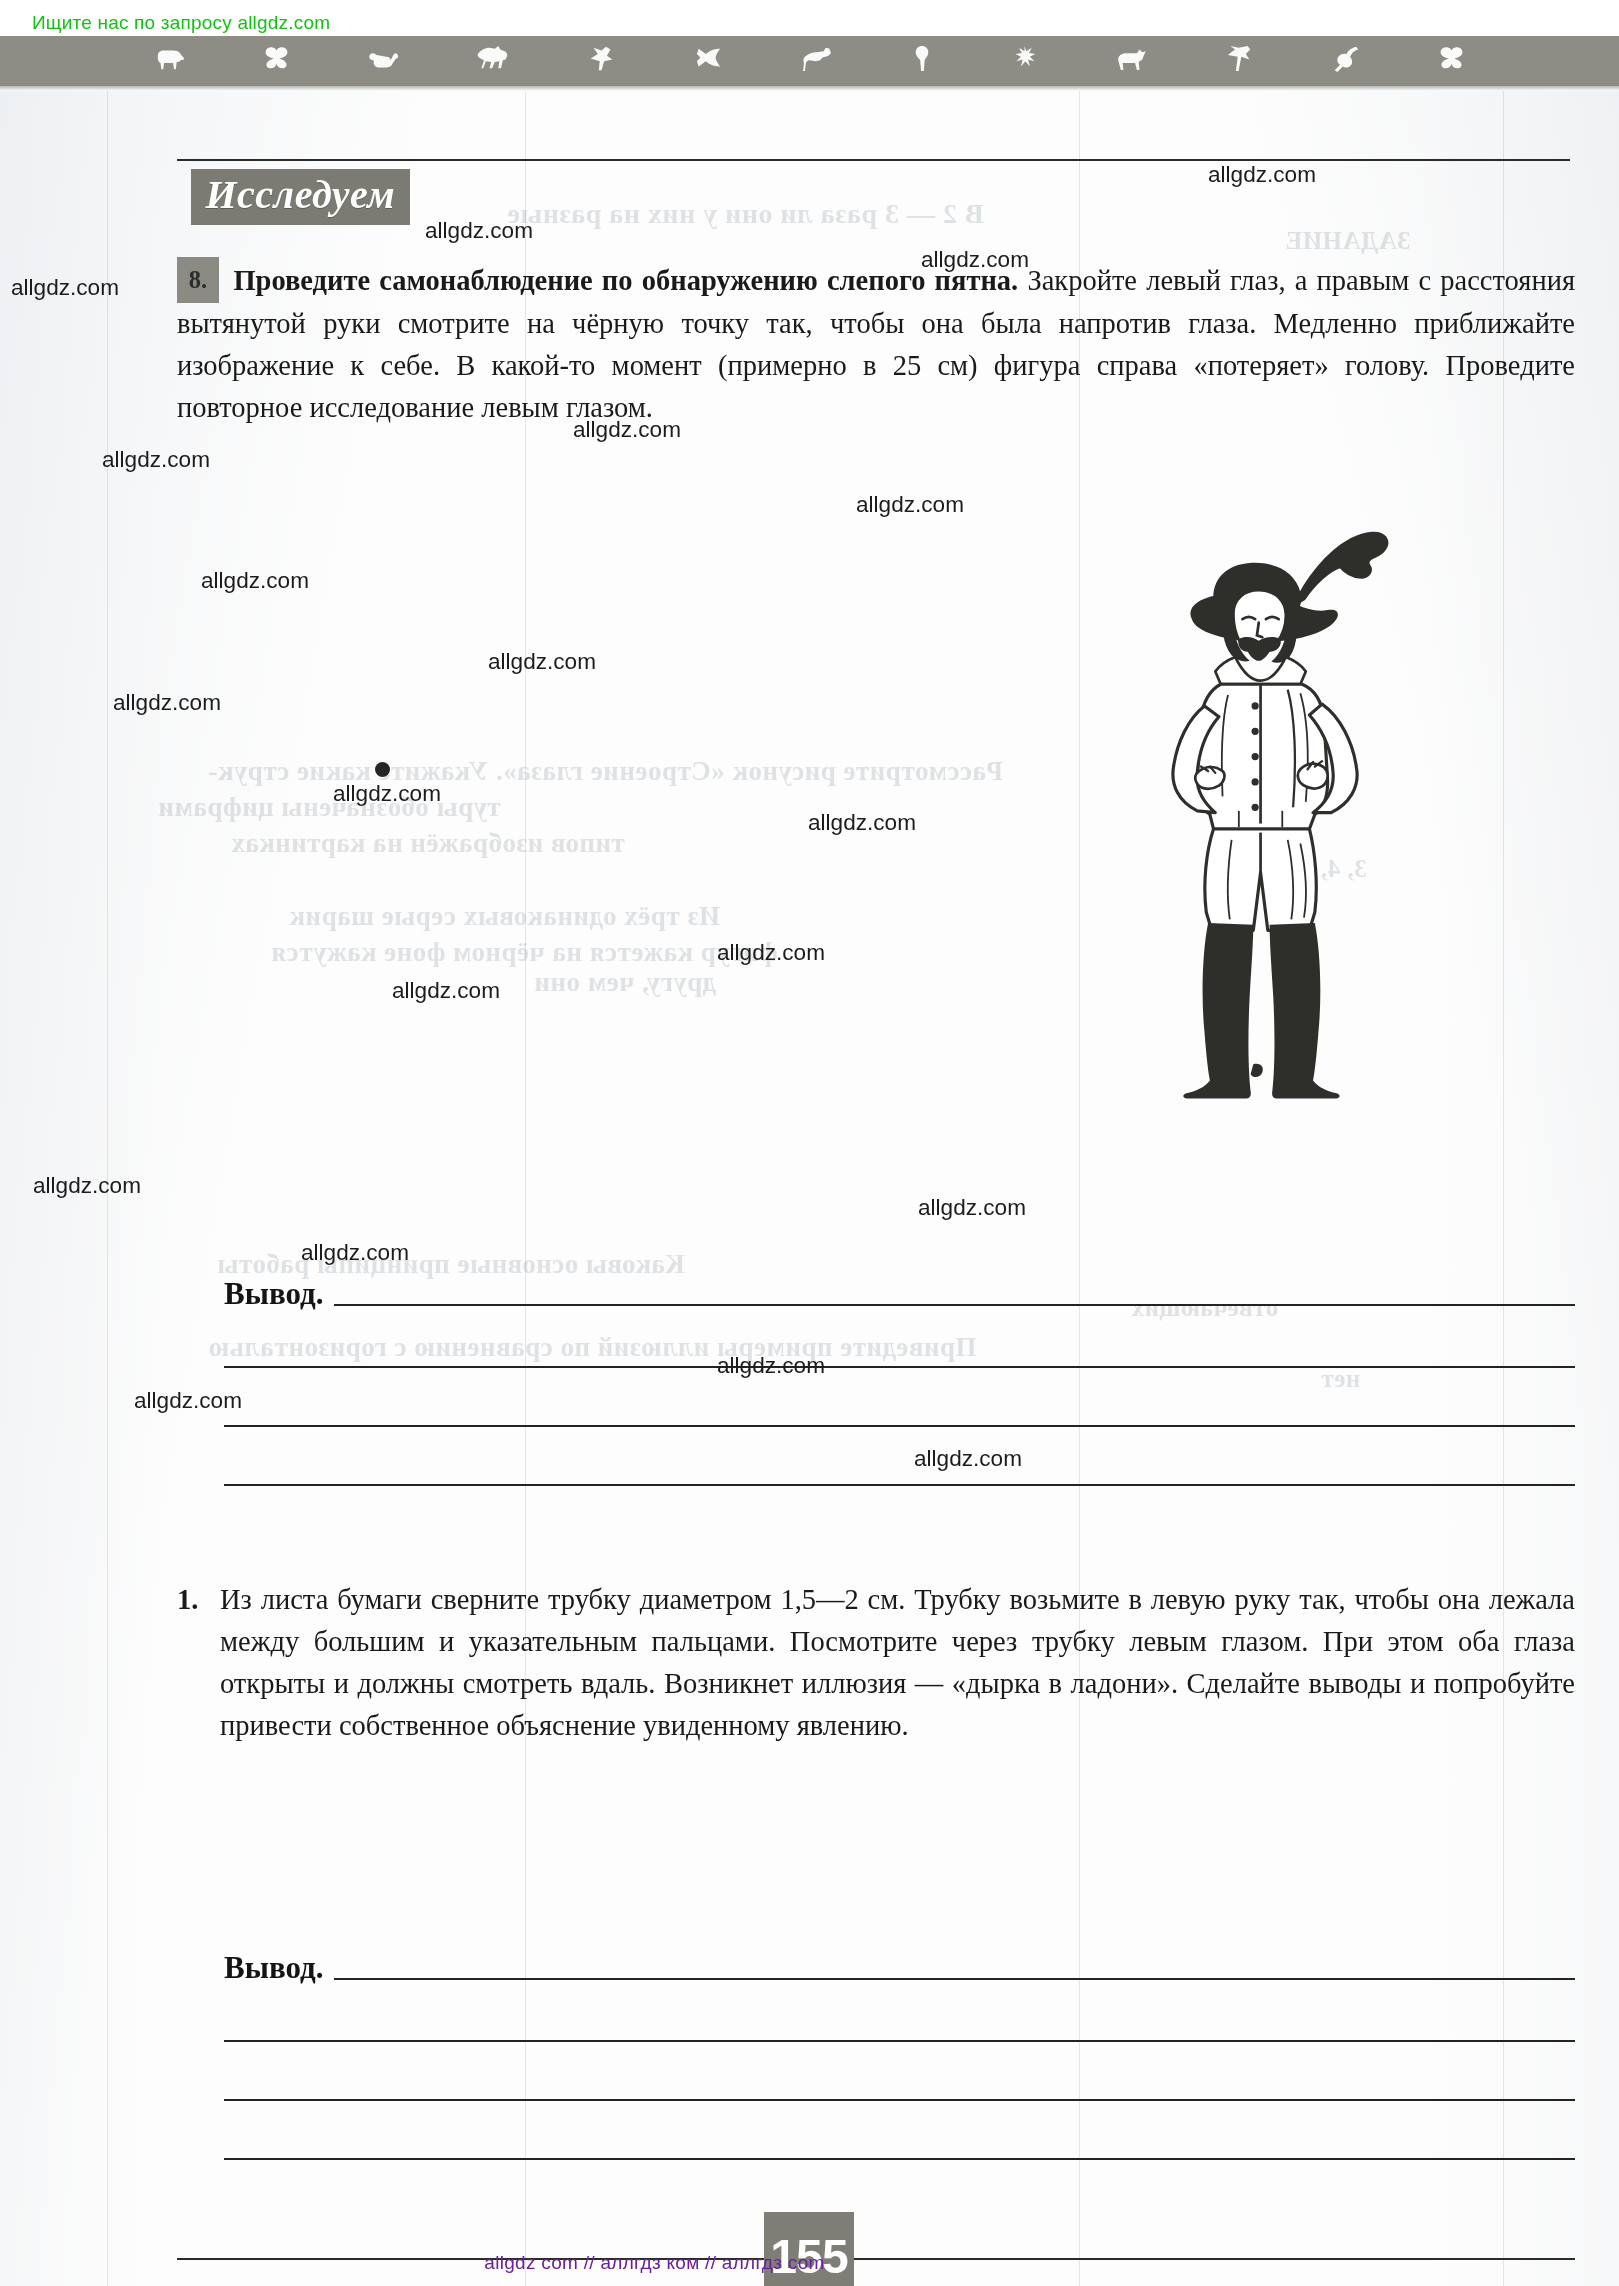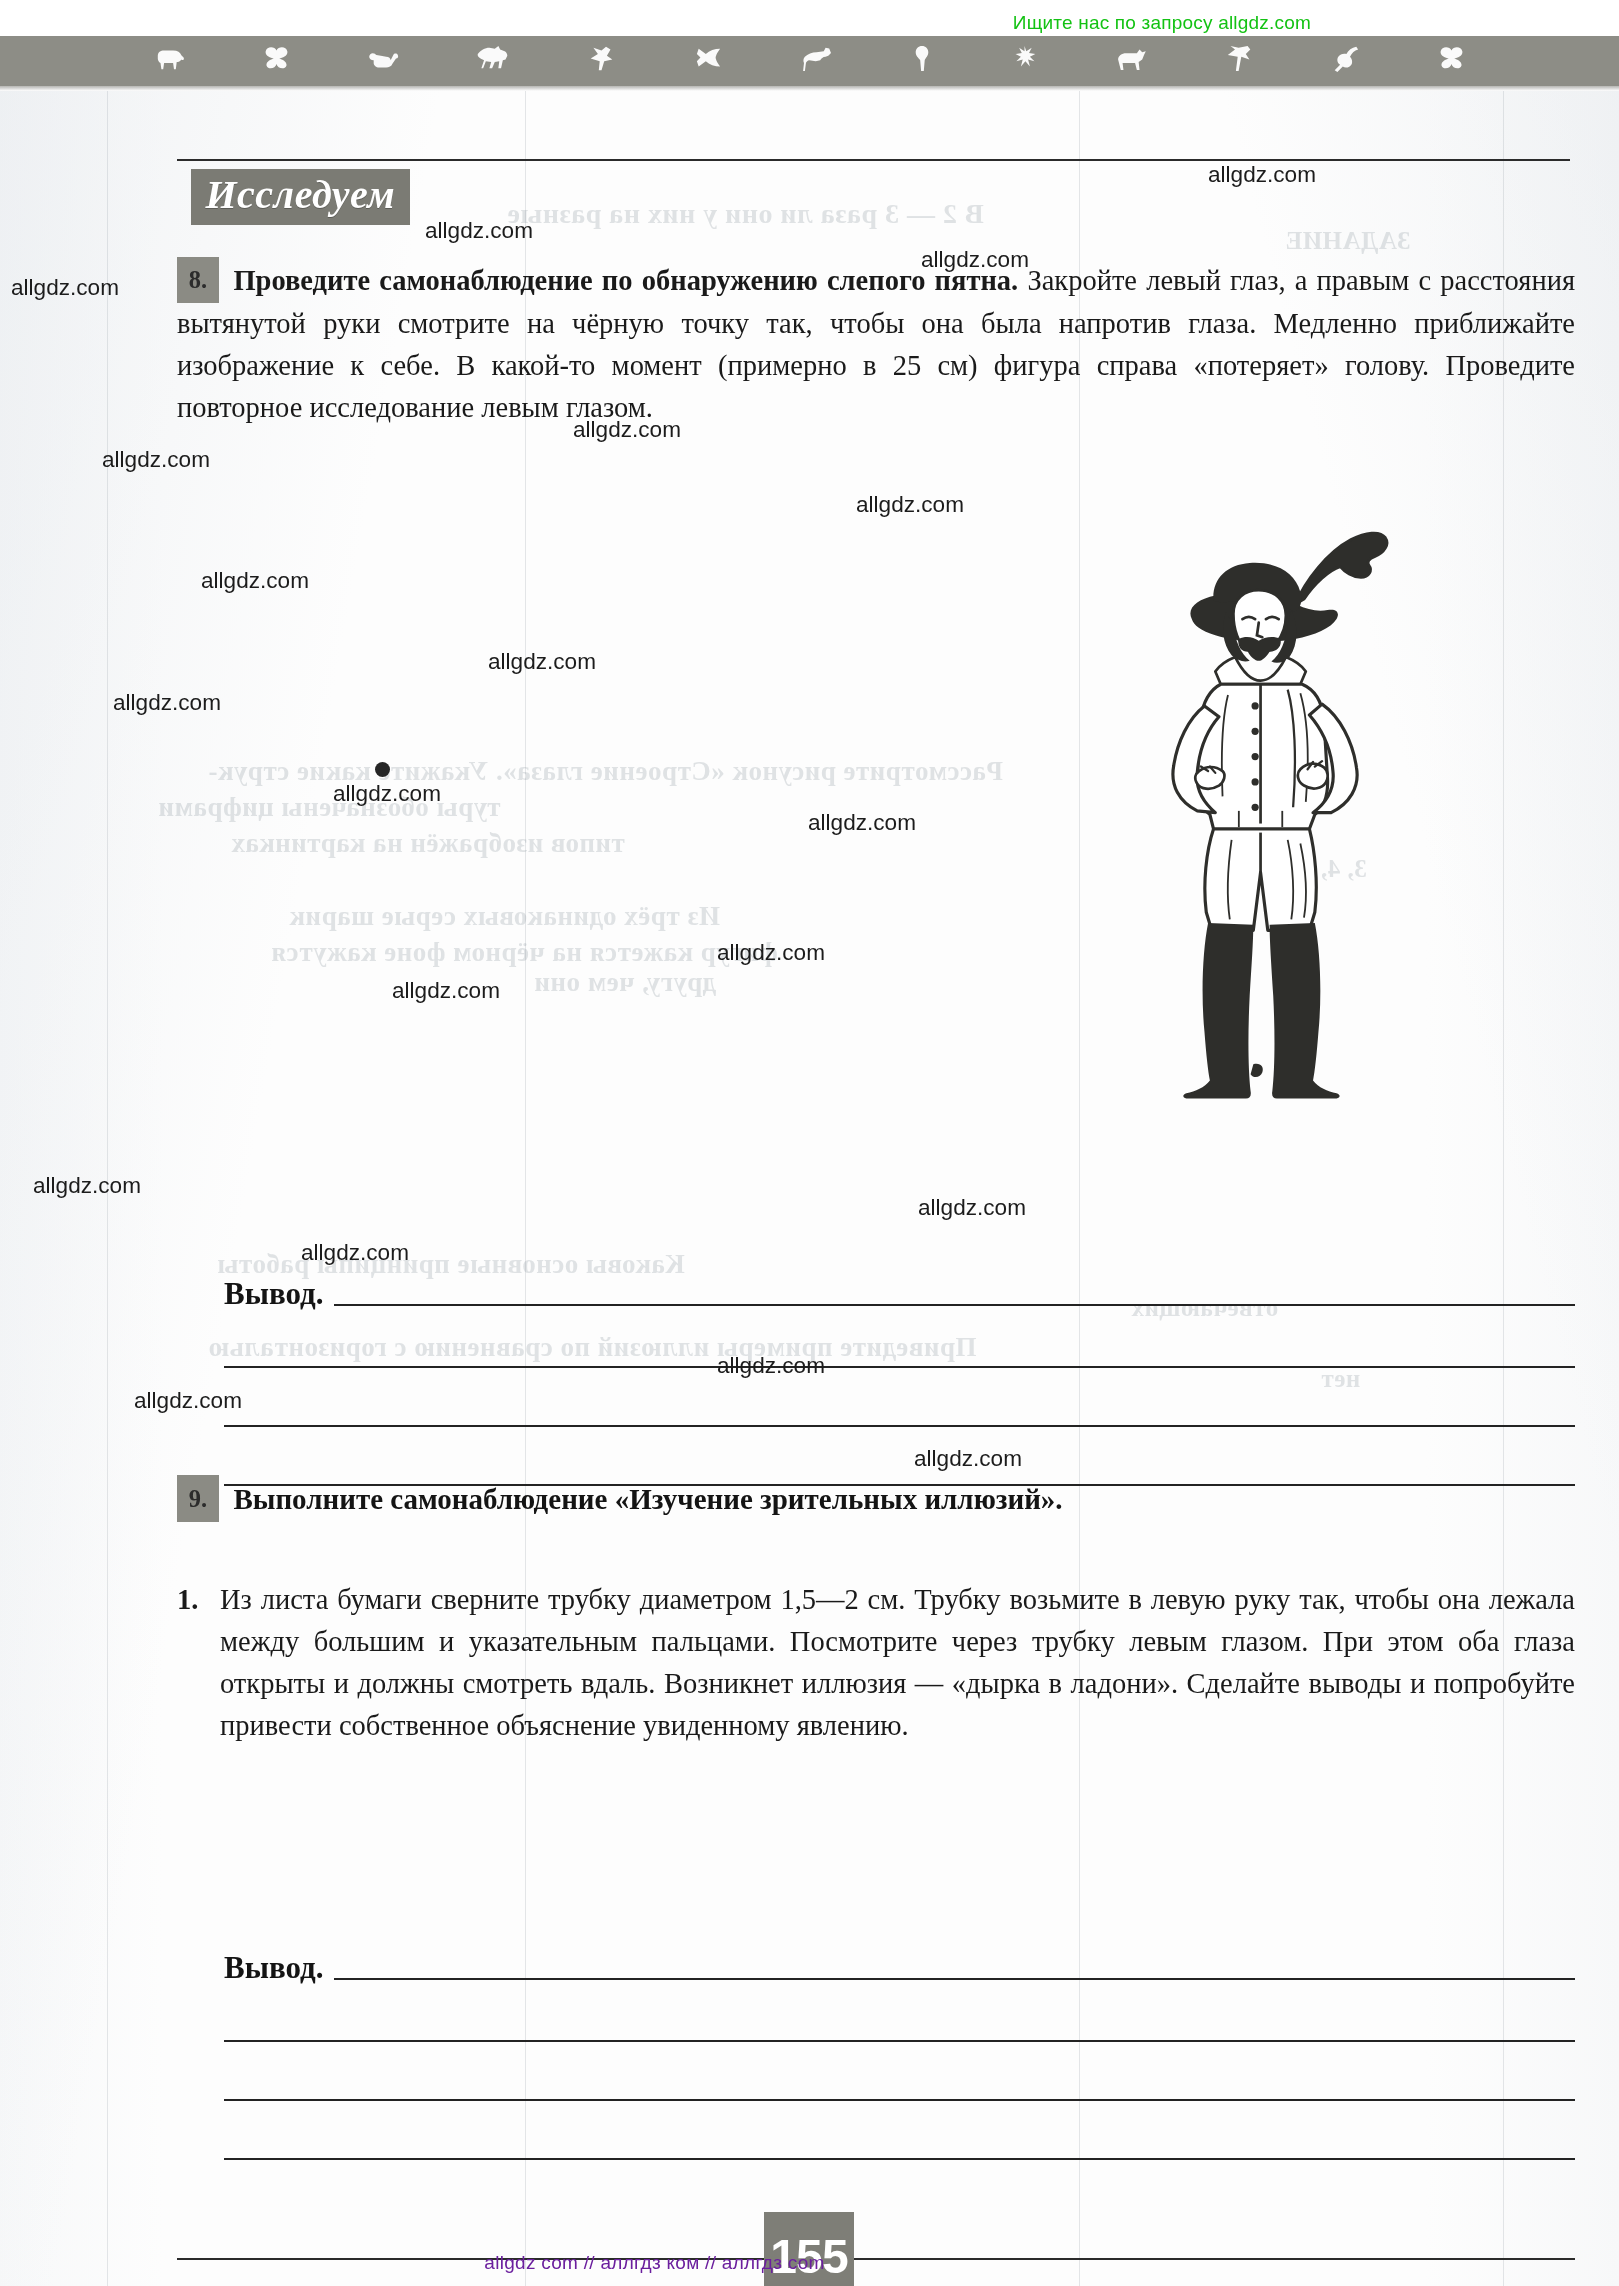--- a/index.html
+++ b/index.html
@@ -16,21 +16,22 @@
   }
 
   
   #promo-banner {
     position: absolute;
     left: 0; top: 0;
     width: 1311px; height: 45px;
     background: #ffffff;
     display: flex;
     align-items: center;
-    justify-content: flex-end;
+    justify-content: flex-start;
+    padding-left: 32px;
   }
   #promo-banner .promo-text {
     font-family: "Liberation Sans", sans-serif;
     font-size: 19px;
     color: #13c213;
     letter-spacing: 0.2px;
   }
 
   
   #frieze {
@@ -458,25 +459,20 @@
   <div class="konkl" id="konkl8">
     <div class="konkl-row">
       <span class="konkl-head">Вывод.</span>
       <span class="konkl-rule"></span>
     </div>
     <div class="blank-rule" style="margin-top:54px;"></div>
     <div class="blank-rule" style="margin-top:57px;"></div>
     <div class="blank-rule" style="margin-top:57px;"></div>
   </div>
 
-  <div id="task9">
-    <div id="task9-title">
-      <span class="task-num">9.</span><span>Выполните самонаблюдение «Изучение зрительных иллюзий».</span>
-    </div>
-  </div>
 
   <div id="task9-sub">
     <span class="sub-num">1.</span>
     <span class="sub-body body-text">Из листа бумаги сверните трубку диаметром 1,5—2 см. Трубку возьмите в левую руку так, чтобы она лежала между большим и указательным пальцами. Посмотрите через трубку левым глазом. При этом оба глаза открыты и должны смотреть вдаль. Возникнет иллюзия — «дырка в ладони». Сделайте выводы и попробуйте привести собственное объяснение увиденному явлению.</span>
   </div>
 
   <div class="konkl" id="konkl9">
     <div class="konkl-row">
       <span class="konkl-head">Вывод.</span>
       <span class="konkl-rule"></span>

